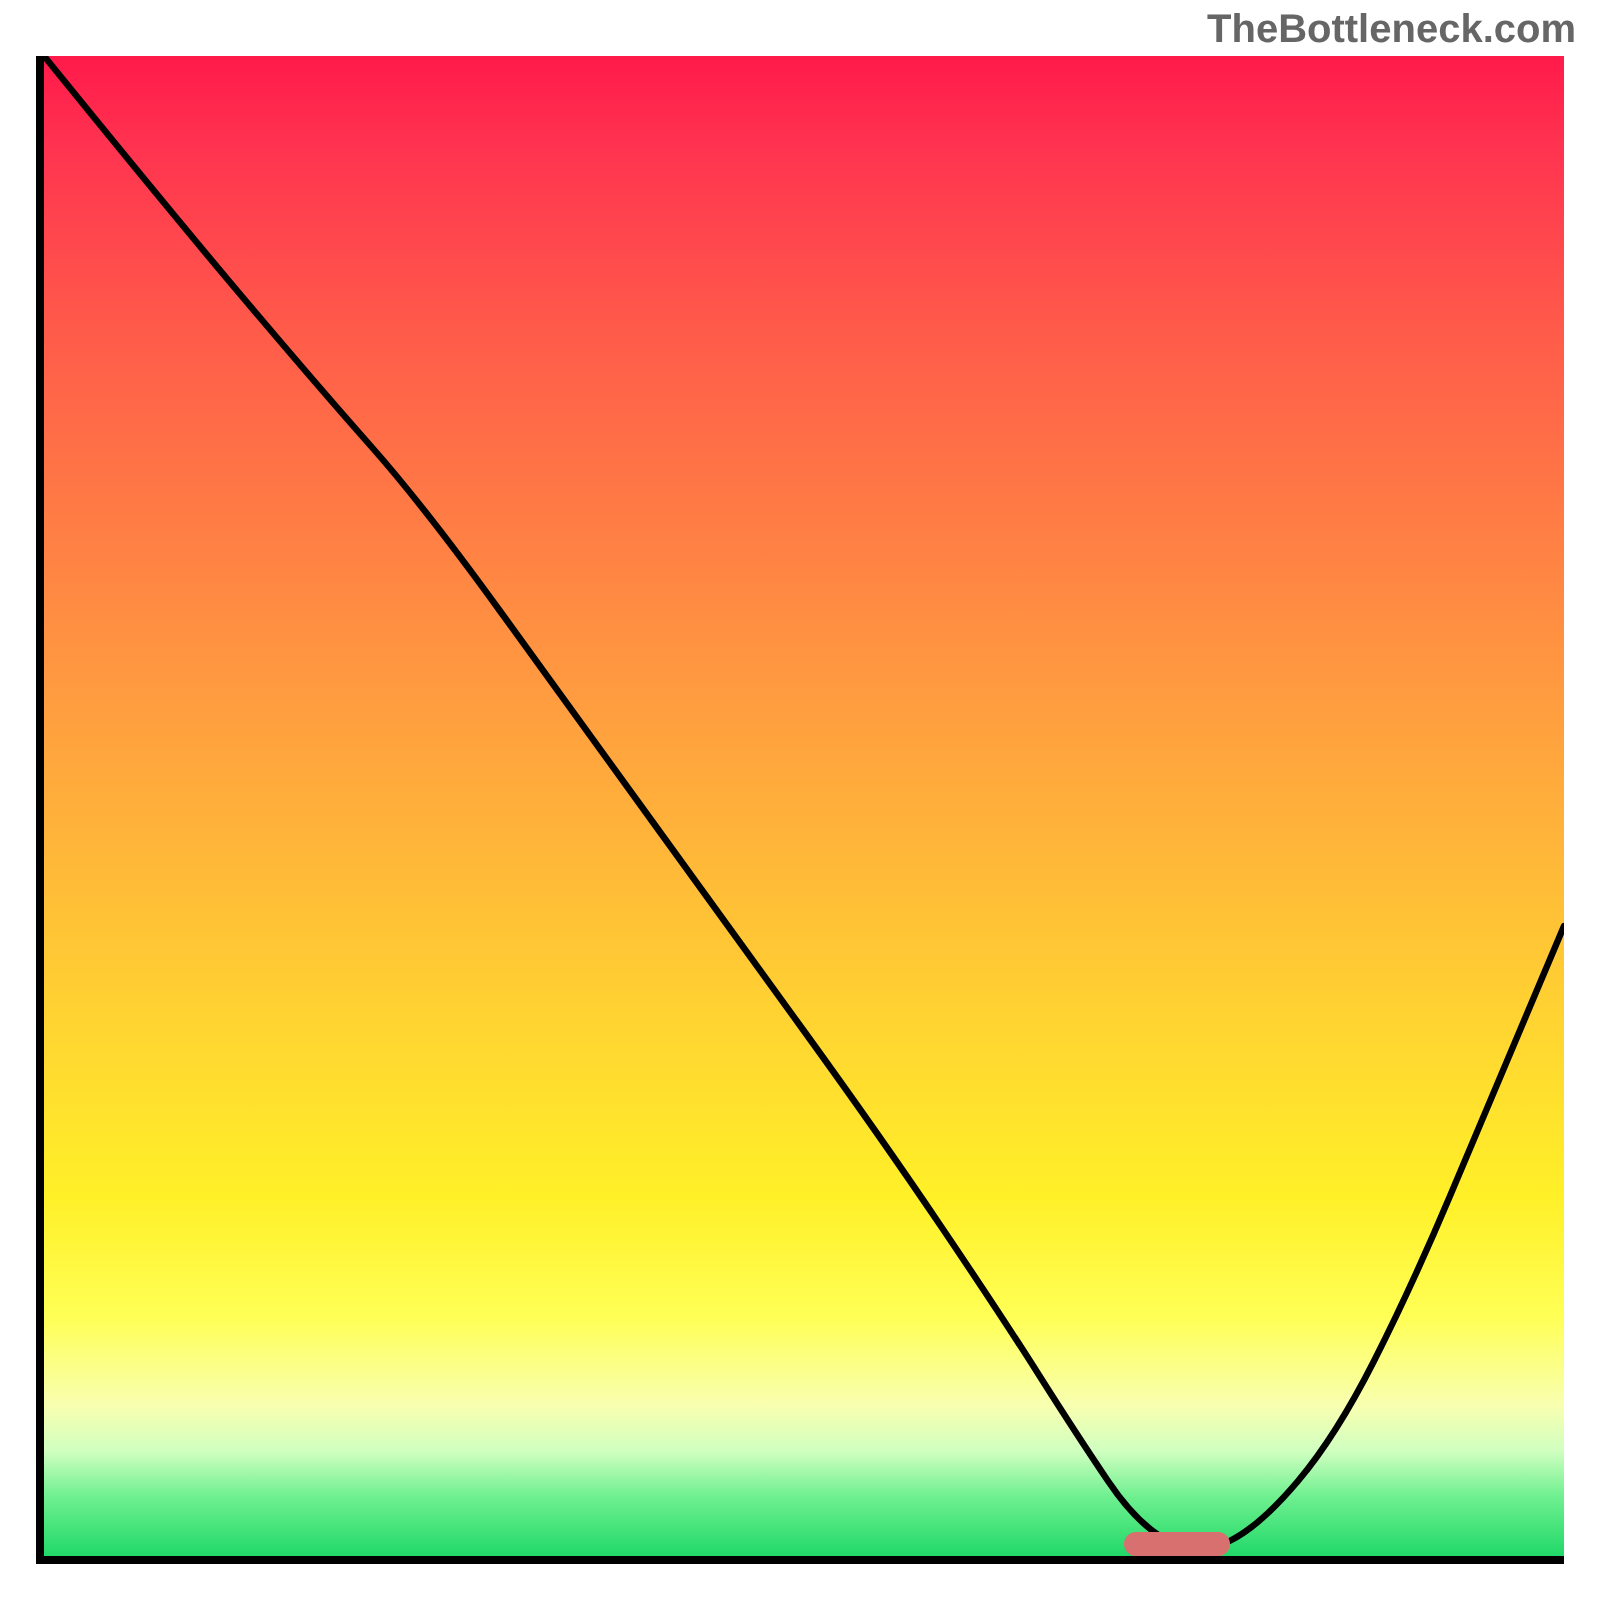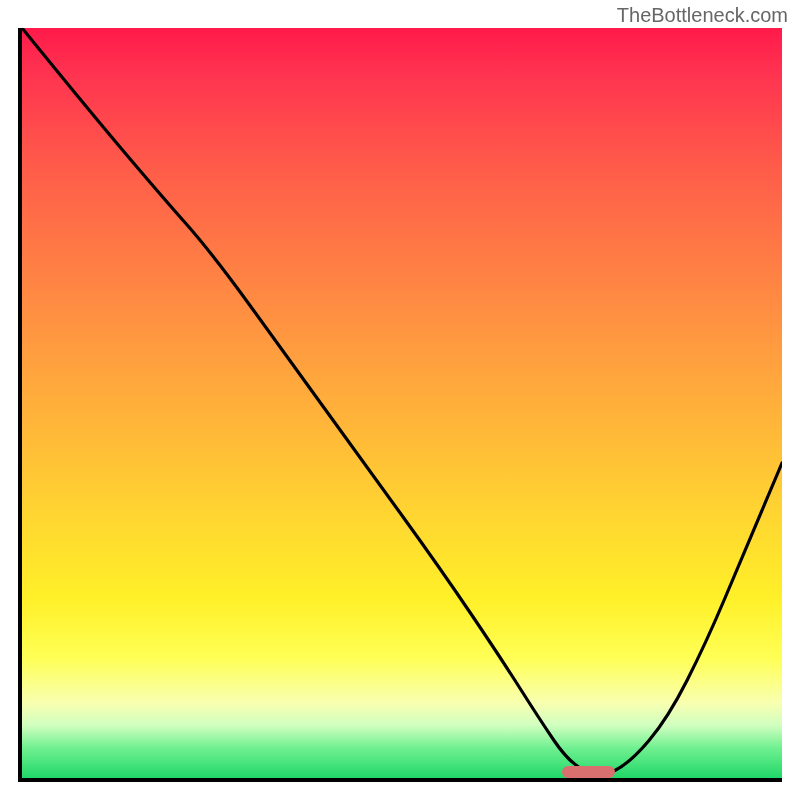--- a/index.html
+++ b/index.html
@@ -10,21 +10,21 @@
     background: #ffffff;
     position: relative;
     font-family: Arial, sans-serif;
   }
   .watermark {
     position: absolute;
     top: 4px;
     right: 12px;
     font-size: 20px;
     color: #666666;
-    font-weight: 400;
+    font-weight: 700;
     z-index: 10;
   }
   .plot-area {
     position: absolute;
     left: 18px;
     top: 28px;
     width: 764px;
     height: 754px;
     border-left: 4px solid #000;
     border-bottom: 4px solid #000;

